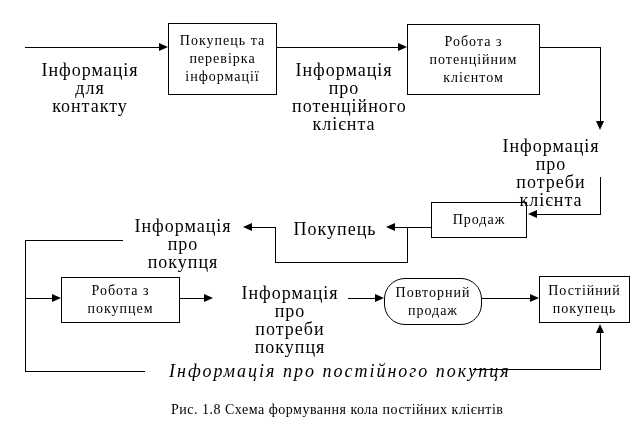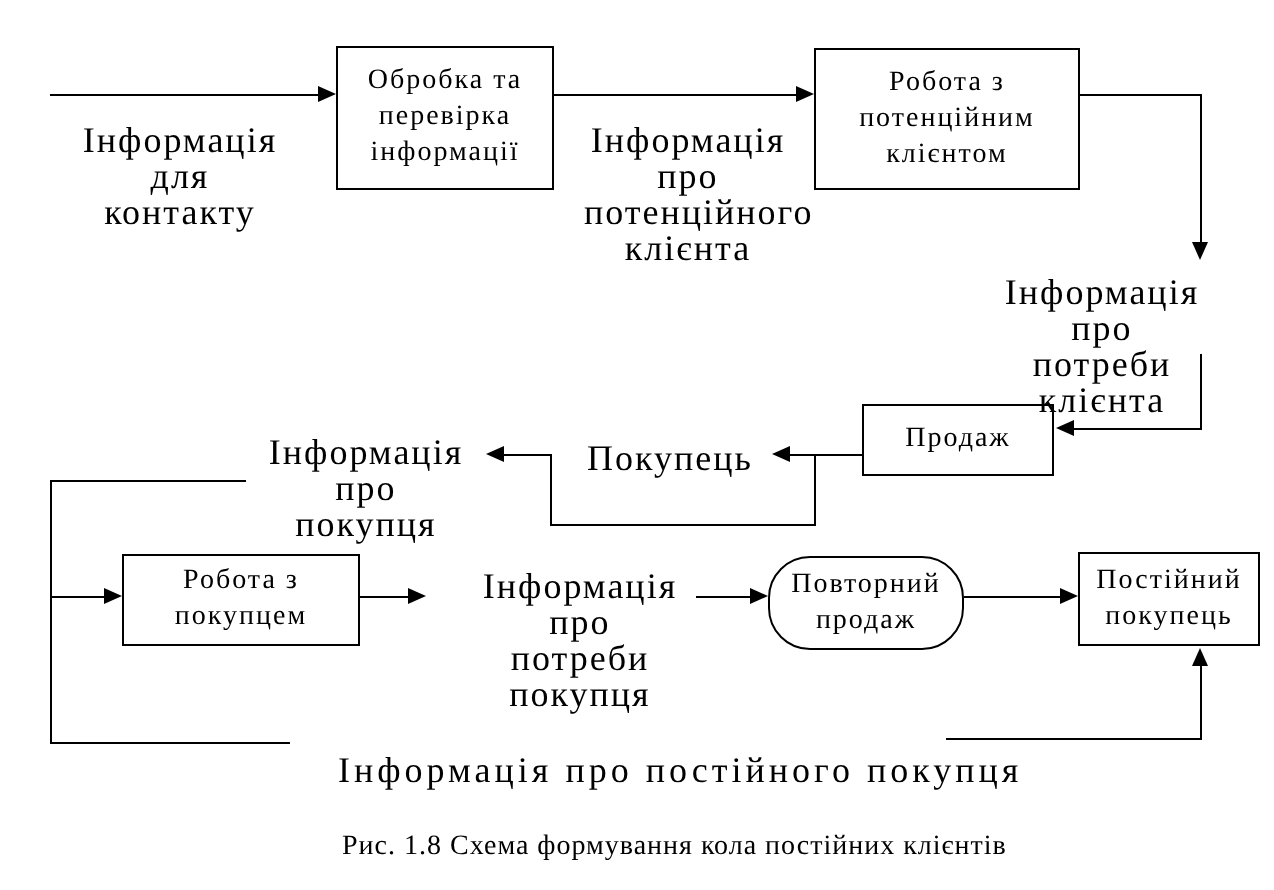--- a/index.html
+++ b/index.html
@@ -23,38 +23,38 @@
   }
   .label{
     position:absolute;
     font-size:18px;line-height:18px;letter-spacing:1px;
     white-space:pre-line;
   }
   .label[data-name="label-info-permanent-buyer"]{
     letter-spacing:2px;white-space:nowrap;
   }
   .caption{
-    position:absolute;left:171px;top:415px;
+    position:absolute;left:171px;top:401px;
     font-size:14px;line-height:18px;letter-spacing:0.5px;
     white-space:nowrap;
     text-align:center;
   }
   .line{position:absolute;background:#000000;}
   .arrow{position:absolute;width:0;height:0;}
   .arrow.right{border-top:4px solid transparent;border-bottom:4px solid transparent;border-left:9px solid #000000;}
   .arrow.left {border-top:4px solid transparent;border-bottom:4px solid transparent;border-right:9px solid #000000;}
   .arrow.down {border-left:4px solid transparent;border-right:4px solid transparent;border-top:9px solid #000000;}
   .arrow.up   {border-left:4px solid transparent;border-right:4px solid transparent;border-bottom:9px solid #000000;}
 </style>
 </head>
 <body>
 
 <div class="canvas" data-name="flowchart-canvas">
   <div class="caption" data-name="figure-caption">Рис. 1.8 Схема формування кола постійних клієнтів</div>
-<div class="box" data-name="box-process-and-verify-info" style="left: 168px; top: 23px; width: 109px; height: 72px;">Обробка та
+<div class="box" data-name="box-process-and-verify-info" style="left: 168px; top: 23px; width: 109px; height: 72px;">Покупець та
 перевірка
 інформації</div>
     <div class="box" data-name="box-work-with-potential-client" style="left: 407px; top: 24px; width: 133px; height: 71px;">Робота з
 потенційним
 клієнтом</div>
     <div class="box" data-name="box-sale" style="left: 431px; top: 202px; width: 96px; height: 36px;">Продаж</div>
     <div class="box" data-name="box-work-with-buyer" style="left: 61px; top: 277px; width: 119px; height: 46px;">Робота з
 покупцем</div>
     <div class="box" data-name="box-repeat-sale" style="left: 384px; top: 278px; width: 98px; height: 47px; border-radius: 21px;">Повторний
 продаж</div>
@@ -67,21 +67,21 @@
 потенційного
 клієнта</div>
     <div class="label" data-name="label-info-client-needs" style="left: 490px; top: 137px; width: 122px; text-align: center;">Інформація про
 потреби клієнта</div>
     <div class="label" data-name="label-buyer" style="left: 290px; top: 220px; width: 90px; text-align: center;">Покупець</div>
     <div class="label" data-name="label-info-about-buyer" style="left: 133px; top: 217px; width: 100px; text-align: center;">Інформація
 про покупця</div>
     <div class="label" data-name="label-info-buyer-needs" style="left: 230px; top: 284px; width: 120px; text-align: center;">Інформація про
 потреби
 покупця</div>
-    <div class="label" data-name="label-info-permanent-buyer" style="left: 169px; top: 376px; width: 305px; text-align: left;">Інформація про постійного покупця</div>
+    <div class="label" data-name="label-info-permanent-buyer" style="left: 169px; top: 362px; width: 305px; text-align: left; font-style: italic;">Інформація про постійного покупця</div>
     <div class="line" data-name="connector-line-0" style="left: 25px; top: 47px; width: 134px; height: 1px;"></div>
     <div class="line" data-name="connector-line-1" style="left: 277px; top: 47px; width: 121px; height: 1px;"></div>
     <div class="line" data-name="connector-line-2" style="left: 540px; top: 47px; width: 61px; height: 1px;"></div>
     <div class="line" data-name="connector-line-3" style="left: 600px; top: 47px; width: 1px; height: 74px;"></div>
     <div class="line" data-name="connector-line-4" style="left: 600px; top: 177px; width: 1px; height: 38px;"></div>
     <div class="line" data-name="connector-line-5" style="left: 537px; top: 214px; width: 64px; height: 1px;"></div>
     <div class="line" data-name="connector-line-6" style="left: 395px; top: 227px; width: 37px; height: 1px;"></div>
     <div class="line" data-name="connector-line-7" style="left: 407px; top: 227px; width: 1px; height: 36px;"></div>
     <div class="line" data-name="connector-line-8" style="left: 275px; top: 262px; width: 133px; height: 1px;"></div>
     <div class="line" data-name="connector-line-9" style="left: 275px; top: 227px; width: 1px; height: 36px;"></div>

